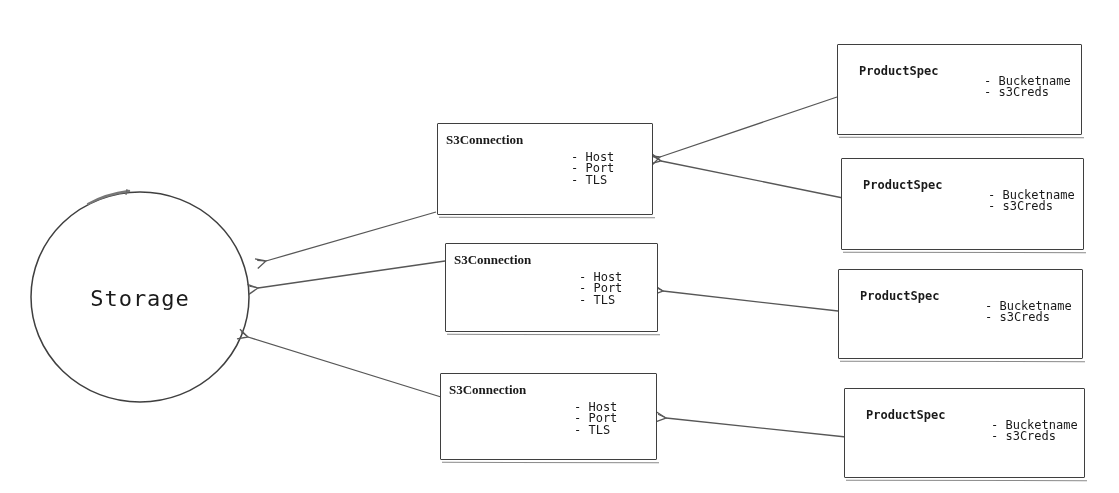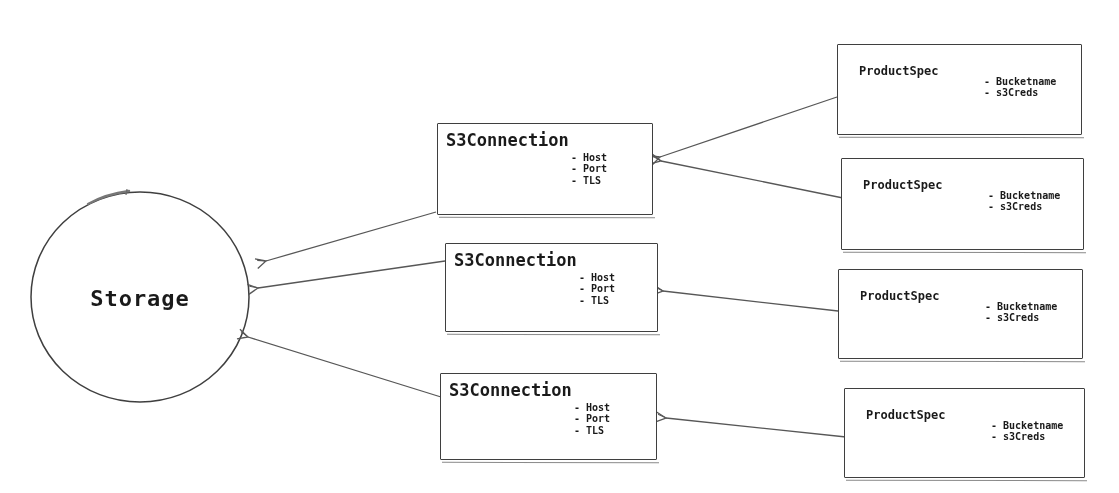--- a/index.html
+++ b/index.html
@@ -16,21 +16,21 @@
     position: absolute;
     left: 0; top: 0;
     width: 1119px; height: 493px;
     pointer-events: none;
   }
   .storage-label {
     position: absolute;
     left: 140px; top: 298px;
     transform: translate(-50%, -50%);
     font-size: 22px;
-    font-weight: bold;
+    font-weight: normal;
     letter-spacing: 1px;
     white-space: nowrap;
   }
   .node-box {
     position: absolute;
     border: 1.4px solid #3f3f3f;
     border-radius: 1px;
     background: #ffffff;
     box-sizing: border-box;
   }
@@ -44,27 +44,27 @@
     transform: rotate(0.12deg);
   }
   .node-title {
     position: absolute;
     font-weight: bold;
     white-space: nowrap;
     line-height: 14px;
   }
   .node-attrs {
     position: absolute;
-    font-size: 10px;
-    font-weight: bold;
+    font-size: 12px;
+    font-weight: normal;
     line-height: 11.4px;
     white-space: nowrap;
   }
   
-  .s3c .node-title { left: 8px; top: 9px; font-size: 17px; }
+  .s3c .node-title { left: 8px; top: 9px; font-size: 13px; font-family: Liberation Serif, serif; }
   .s3c .node-attrs { left: 133px; top: 28px; }
   .s3c-1 { left: 437px; top: 123px; width: 216px; height: 92px; }
   .s3c-2 { left: 445px; top: 243px; width: 213px; height: 89px; }
   .s3c-3 { left: 440px; top: 373px; width: 217px; height: 87px; }
   
   .ps .node-title { left: 21px; top: 19px; font-size: 12px; }
   .ps .node-attrs { left: 146px; top: 31px; }
   .ps-1 { left: 837px; top: 44px;  width: 245px; height: 91px; }
   .ps-2 { left: 841px; top: 158px; width: 243px; height: 92px; }
   .ps-3 { left: 838px; top: 269px; width: 245px; height: 90px; }

